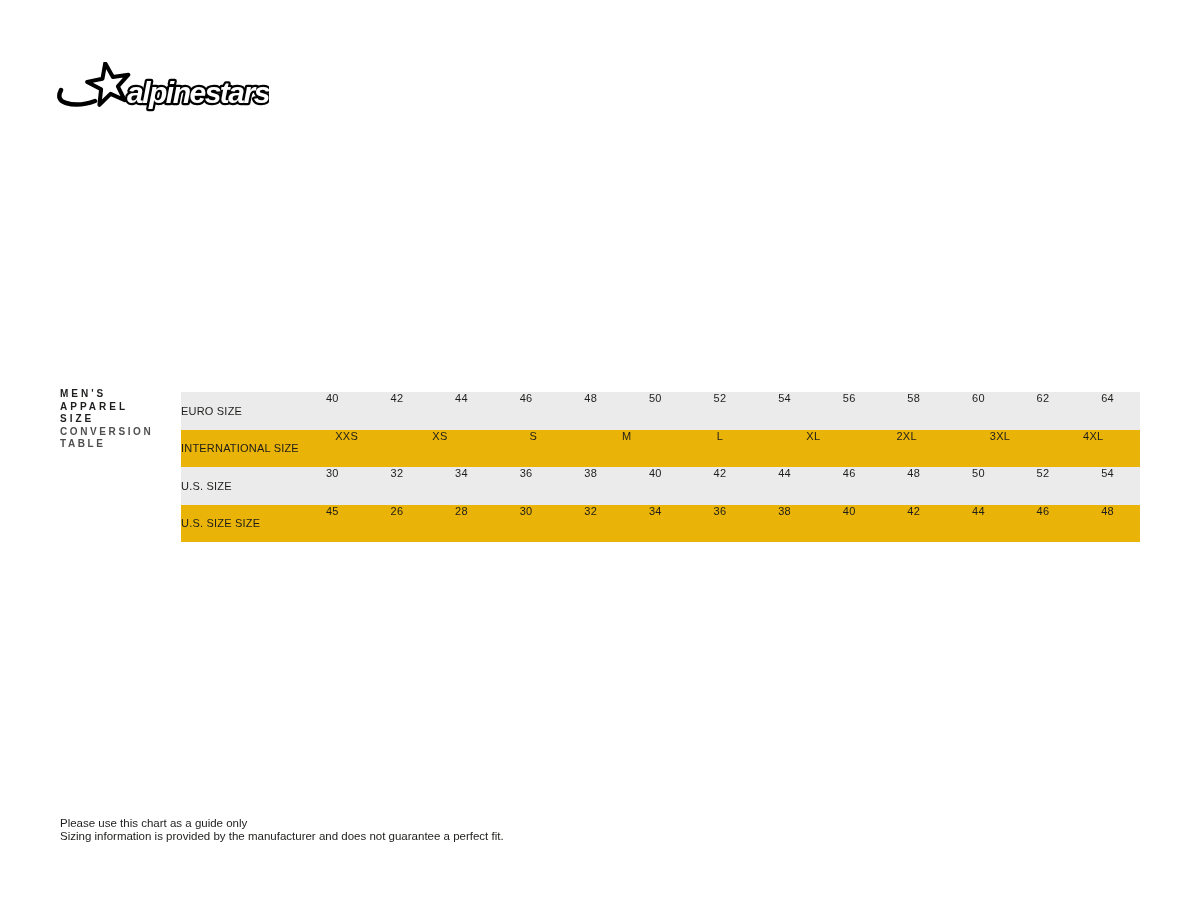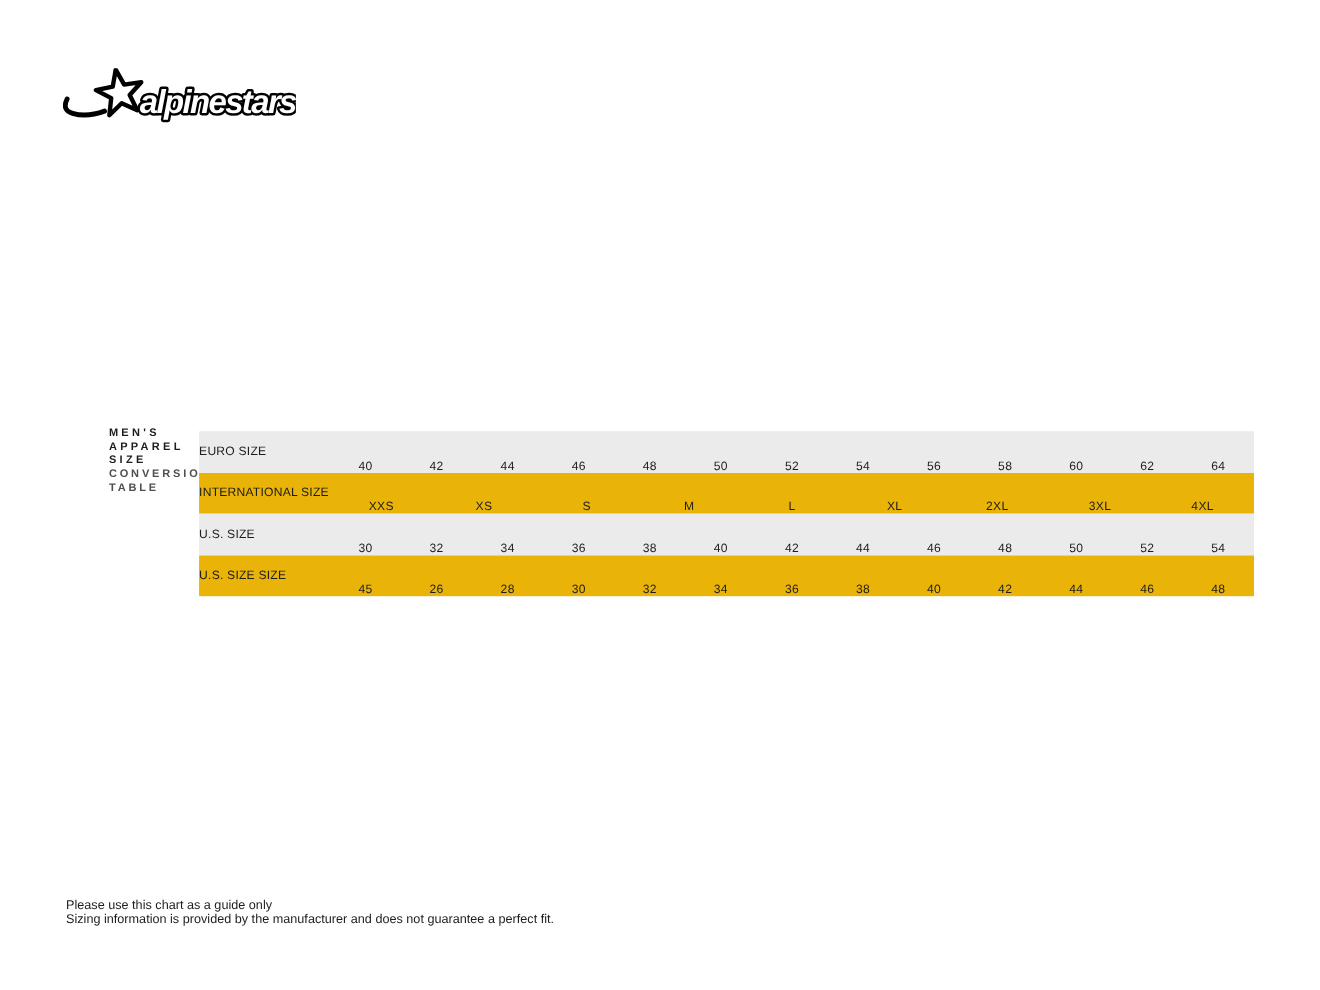--- a/index.html
+++ b/index.html
@@ -25,21 +25,20 @@
     left: 60px; top: 388px;
     width: 120px;
   }
   .heading-line {
     font-size: 10px;
     line-height: 12.6px;
     letter-spacing: 3px;
     font-weight: bold;
     color: #1d1d1b;
     white-space: nowrap;
-    margin-left: 39px;
   }
   .heading-line.light {
     font-weight: bold;
     color: #4f4f4f;
     letter-spacing: 2.6px;
   }
 
   
   .size-table {
     position: absolute;
@@ -59,21 +58,21 @@
     padding-left: 0;
     font-size: 11px;
     letter-spacing: 0.2px;
     white-space: nowrap;
     color: #1d1d1b;
   }
   .row-cells {
     flex: 1;
     display: flex;
     height: 100%;
-    align-items: flex-end;
+    align-items: flex-start;
   }
   .cell {
     flex: 1;
     text-align: center;
     font-size: 11px;
     letter-spacing: 0.3px;
     color: #1d1d1b;
   }
 
   

